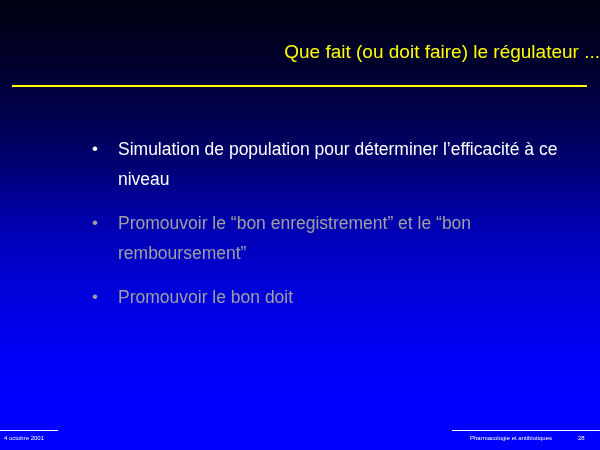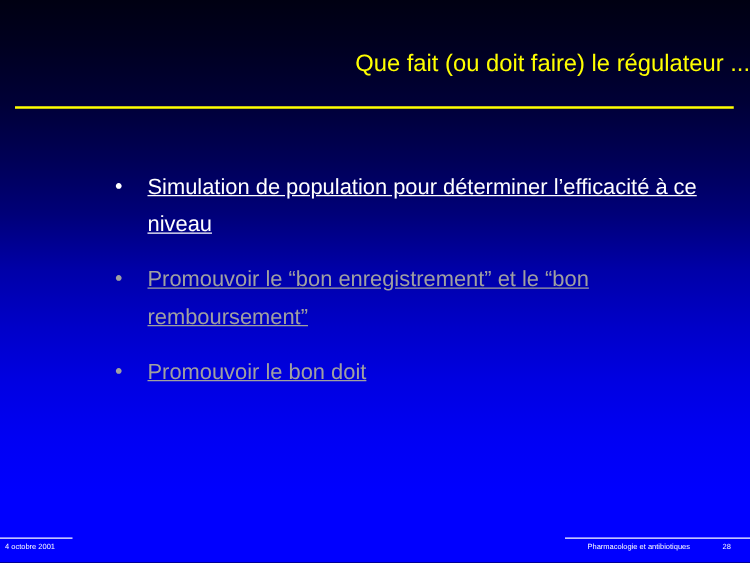--- a/index.html
+++ b/index.html
@@ -77,21 +77,20 @@
     left: 4px;
     top: 0;
     font-size: 17px;
     line-height: 30px;
   }
 
   .bullet-text {
     display: block;
     font-size: 17.5px;
     line-height: 30px;
-    text-decoration: underline;
   }
 
   .level-white .bullet-marker,
   .level-white .bullet-text {
     color: #ffffff;
   }
 
   .level-dim .bullet-marker,
   .level-dim .bullet-text {
     color: #a0a0a0;

